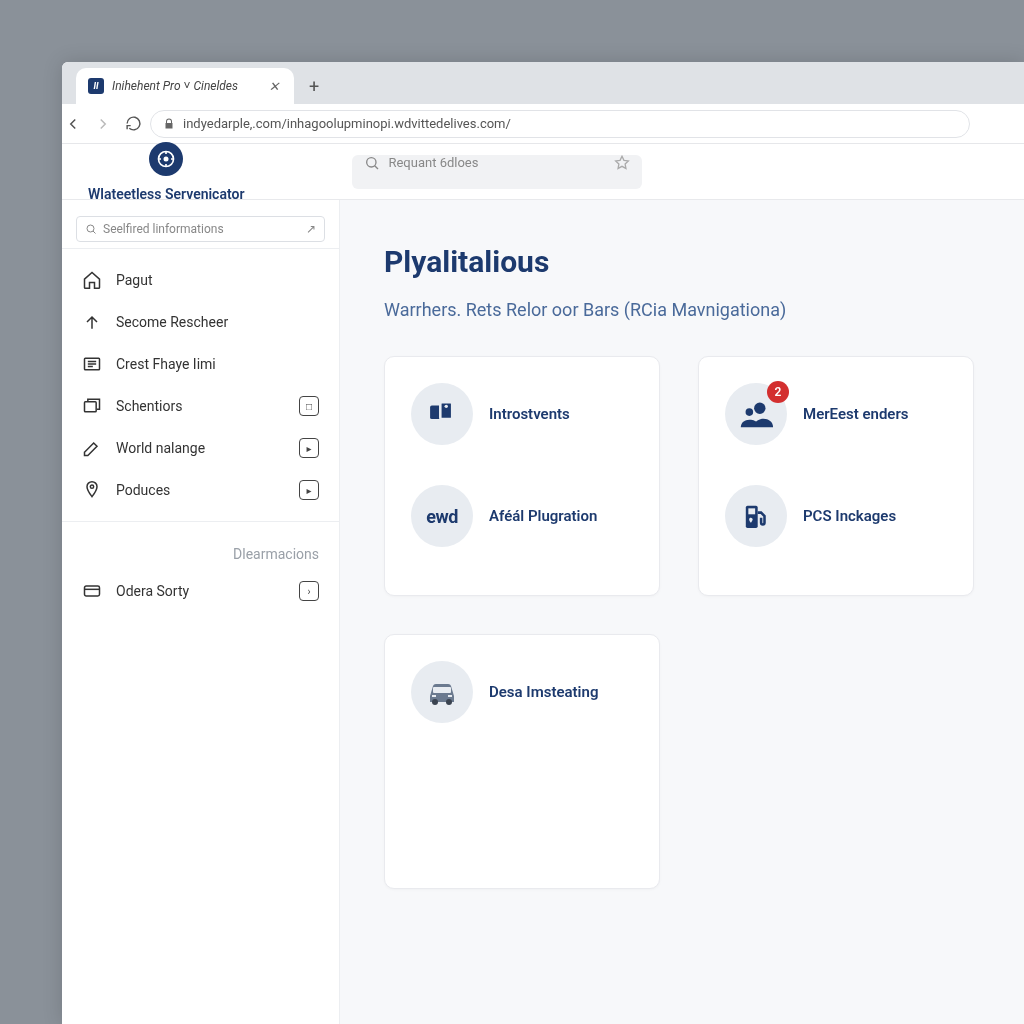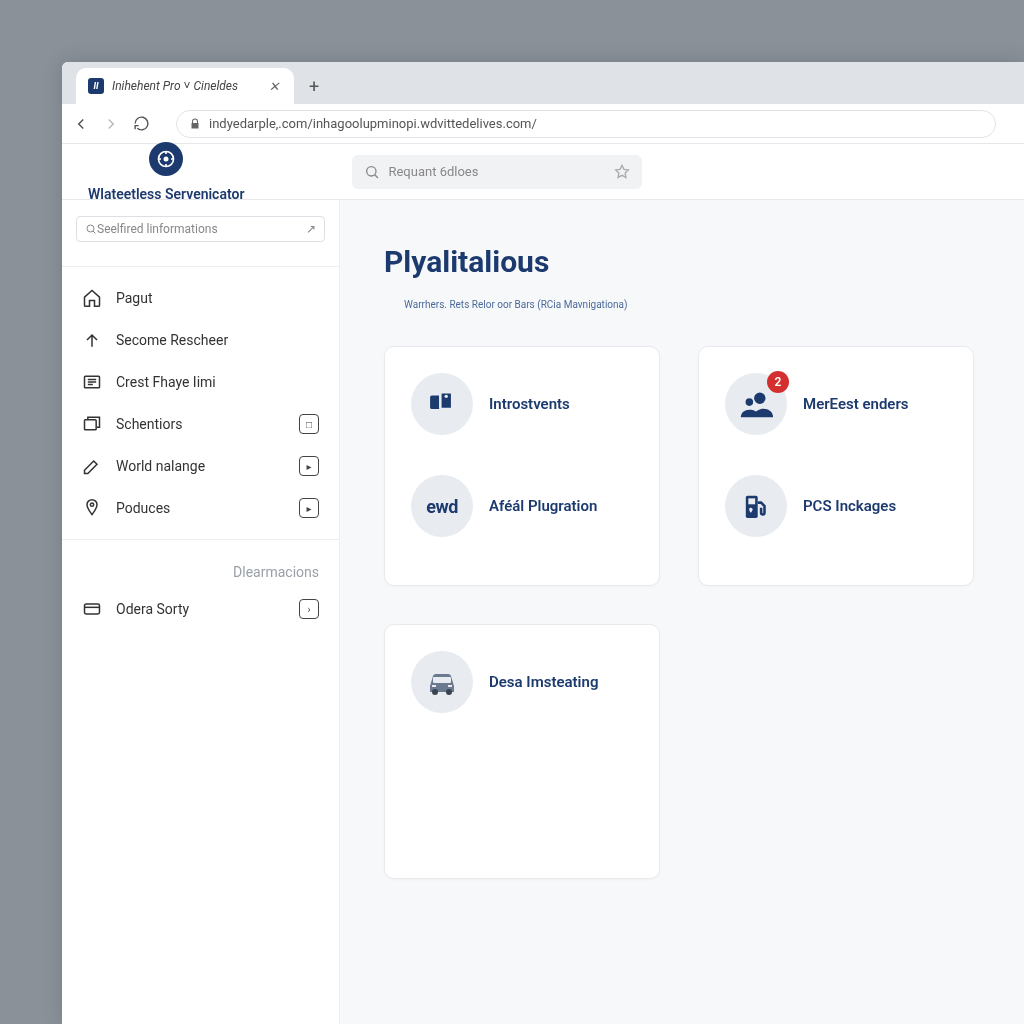--- a/index.html
+++ b/index.html
@@ -6,49 +6,49 @@
 body { background: #8a9199; width: 1024px; height: 1024px; overflow: hidden; }
 
 
 .browser-window { position: absolute; top: 62px; left: 62px; right: 0; bottom: 0; background: #fff; border-top-left-radius: 6px; box-shadow: 0 0 20px rgba(0,0,0,0.15); overflow: hidden; }
 .tab-strip { height: 42px; background: #dfe2e6; display: flex; align-items: flex-end; padding-left: 14px; }
 .tab { background: #fff; height: 36px; border-top-left-radius: 10px; border-top-right-radius: 10px; display: flex; align-items: center; padding: 0 12px; gap: 8px; font-size: 12px; color: #444; min-width: 218px; font-style: italic; }
 .tab-favicon { width: 16px; height: 16px; background: #1d3a6e; border-radius: 3px; display: flex; align-items: center; justify-content: center; color: #fff; font-size: 9px; font-weight: bold; }
 .tab-close { margin-left: auto; width: 16px; height: 16px; display:flex;align-items:center;justify-content:center; cursor:pointer; color:#666; font-size:13px; }
 .new-tab { width: 28px; height: 28px; display:flex; align-items:center; justify-content:center; color:#555; font-size:18px; margin-left:6px; margin-bottom:4px; cursor:pointer; }
 
-.addr-bar { height: 40px; background: #fff; border-bottom: 1px solid #e6e7ea; display:flex; align-items:center; padding: 0 10px; gap:26px; }
+.addr-bar { height: 40px; background: #fff; border-bottom: 1px solid #e6e7ea; display:flex; align-items:center; padding: 0 2px; gap:8px; }
 .nav-icons { display:flex; gap:12px; align-items:center; }
 .nav-icon { width:18px; height:18px; display:flex; align-items:center; justify-content:center; }
 .url-field { flex:1; height:28px; border:1px solid #e1e3e7; border-radius:14px; display:flex; align-items:center; padding:0 12px; gap:8px; font-size:13px; color:#555; max-width: 820px; }
 .lock { width:12px; height:12px; }
 
 
 .app-header { height:56px; border-bottom:1px solid #e8e9ec; display:flex; align-items:center; padding:0 26px; gap:18px; }
 .brand { display:flex; align-items:center; gap:10px;flex-direction:column; }
 .brand-logo { width:34px; height:34px; border-radius:50%; background:#1d3a6e; display:flex; align-items:center; justify-content:center; }
 .brand-name { color:#1d3a6e; font-weight:600; font-size:14px; }
-.header-search { margin-left: 90px; width: 290px; height:34px; background:#f1f2f4; border-radius:6px; display:flex; align-items:center; padding:0 12px; gap:8px; color:#888; font-size:13px; }
+.header-search { margin-left: 90px; width: 290px; height:34px; background:#f1f2f4; border-radius:6px; display:flex; padding:0 12px; gap:8px; color:#888; font-size:13px; }
 .star { margin-left:auto; color:#aaa; }
 
 
 .app-body { display:flex; height: calc(100% - 42px - 40px - 56px); }
 .sidebar { width:278px; border-right:1px solid #eceef1; padding:16px 14px; background:#fff; }
-.filter-input { width:100%; height:26px; border:1px solid #dcdfe4; border-radius:4px; display:flex; align-items:center; padding:0 8px; font-size:12px; color:#888; margin-bottom:24px; }
+.filter-input { width:100%; height:26px; border:1px solid #dcdfe4; border-radius:4px; display:flex; align-items:center; padding:0 8px; gap:6px; font-size:12px; color:#888; margin-bottom:6px; }
 .filter-input .go { margin-left:auto; color:#888; font-size:12px; }
 .side-divider { height:1px; background:#eceef1; margin:4px -14px 10px; }
 .side-item { height:42px; display:flex; align-items:center; gap:14px; padding:0 6px; font-size:14px; color:#333; cursor:pointer; border-radius:4px; }
 .side-icon { width:20px; height:20px; display:flex; align-items:center; justify-content:center; color:#333; }
 .side-badge { margin-left:auto; width:20px; height:20px; border:1.5px solid #444; border-radius:4px; display:flex; align-items:center; justify-content:center; font-size:10px; color:#444; }
 .section-label { font-size:14px; color:#9aa0a8; padding:14px 6px 8px;text-align:right; }
 
 
 .main { flex:1; padding: 44px 44px; background:#f7f8fa; overflow:auto; }
 .page-title { font-size:30px; font-weight:700; color:#1d3a6e; margin-bottom:20px; }
-.page-subtitle { font-size:10px; color:#4a6a9a; margin-bottom:36px;margin-left:20px; }
+.page-subtitle { font-size:18px; color:#4a6a9a; margin-bottom:36px; }
 .cards { display:flex; gap:38px; flex-wrap:wrap; }
 .card { width:276px; background:#fff; border:1px solid #e9eaee; border-radius:10px; padding:26px; box-shadow: 0 1px 3px rgba(0,0,0,0.03); }
 .card.tall { height:240px; }
 .card.short { height:255px; }
 .card-row { display:flex; align-items:center; gap:16px; margin-bottom:40px; }
 .card-row:last-child { margin-bottom:0; }
 .card-icon { width:62px; height:62px; border-radius:50%; background:#e8ecf1; display:flex; align-items:center; justify-content:center; position:relative; flex-shrink:0; }
 .card-label { font-size:15px; font-weight:600; color:#1d3a6e; }
 .badge-count { position:absolute; top:-2px; right:-2px; width:22px; height:22px; border-radius:50%; background:#d32f2f; color:#fff; font-size:12px; font-weight:600; display:flex; align-items:center; justify-content:center; }
 .ewd { font-size:18px; font-weight:700; color:#1d3a6e; letter-spacing:-0.5px; }

